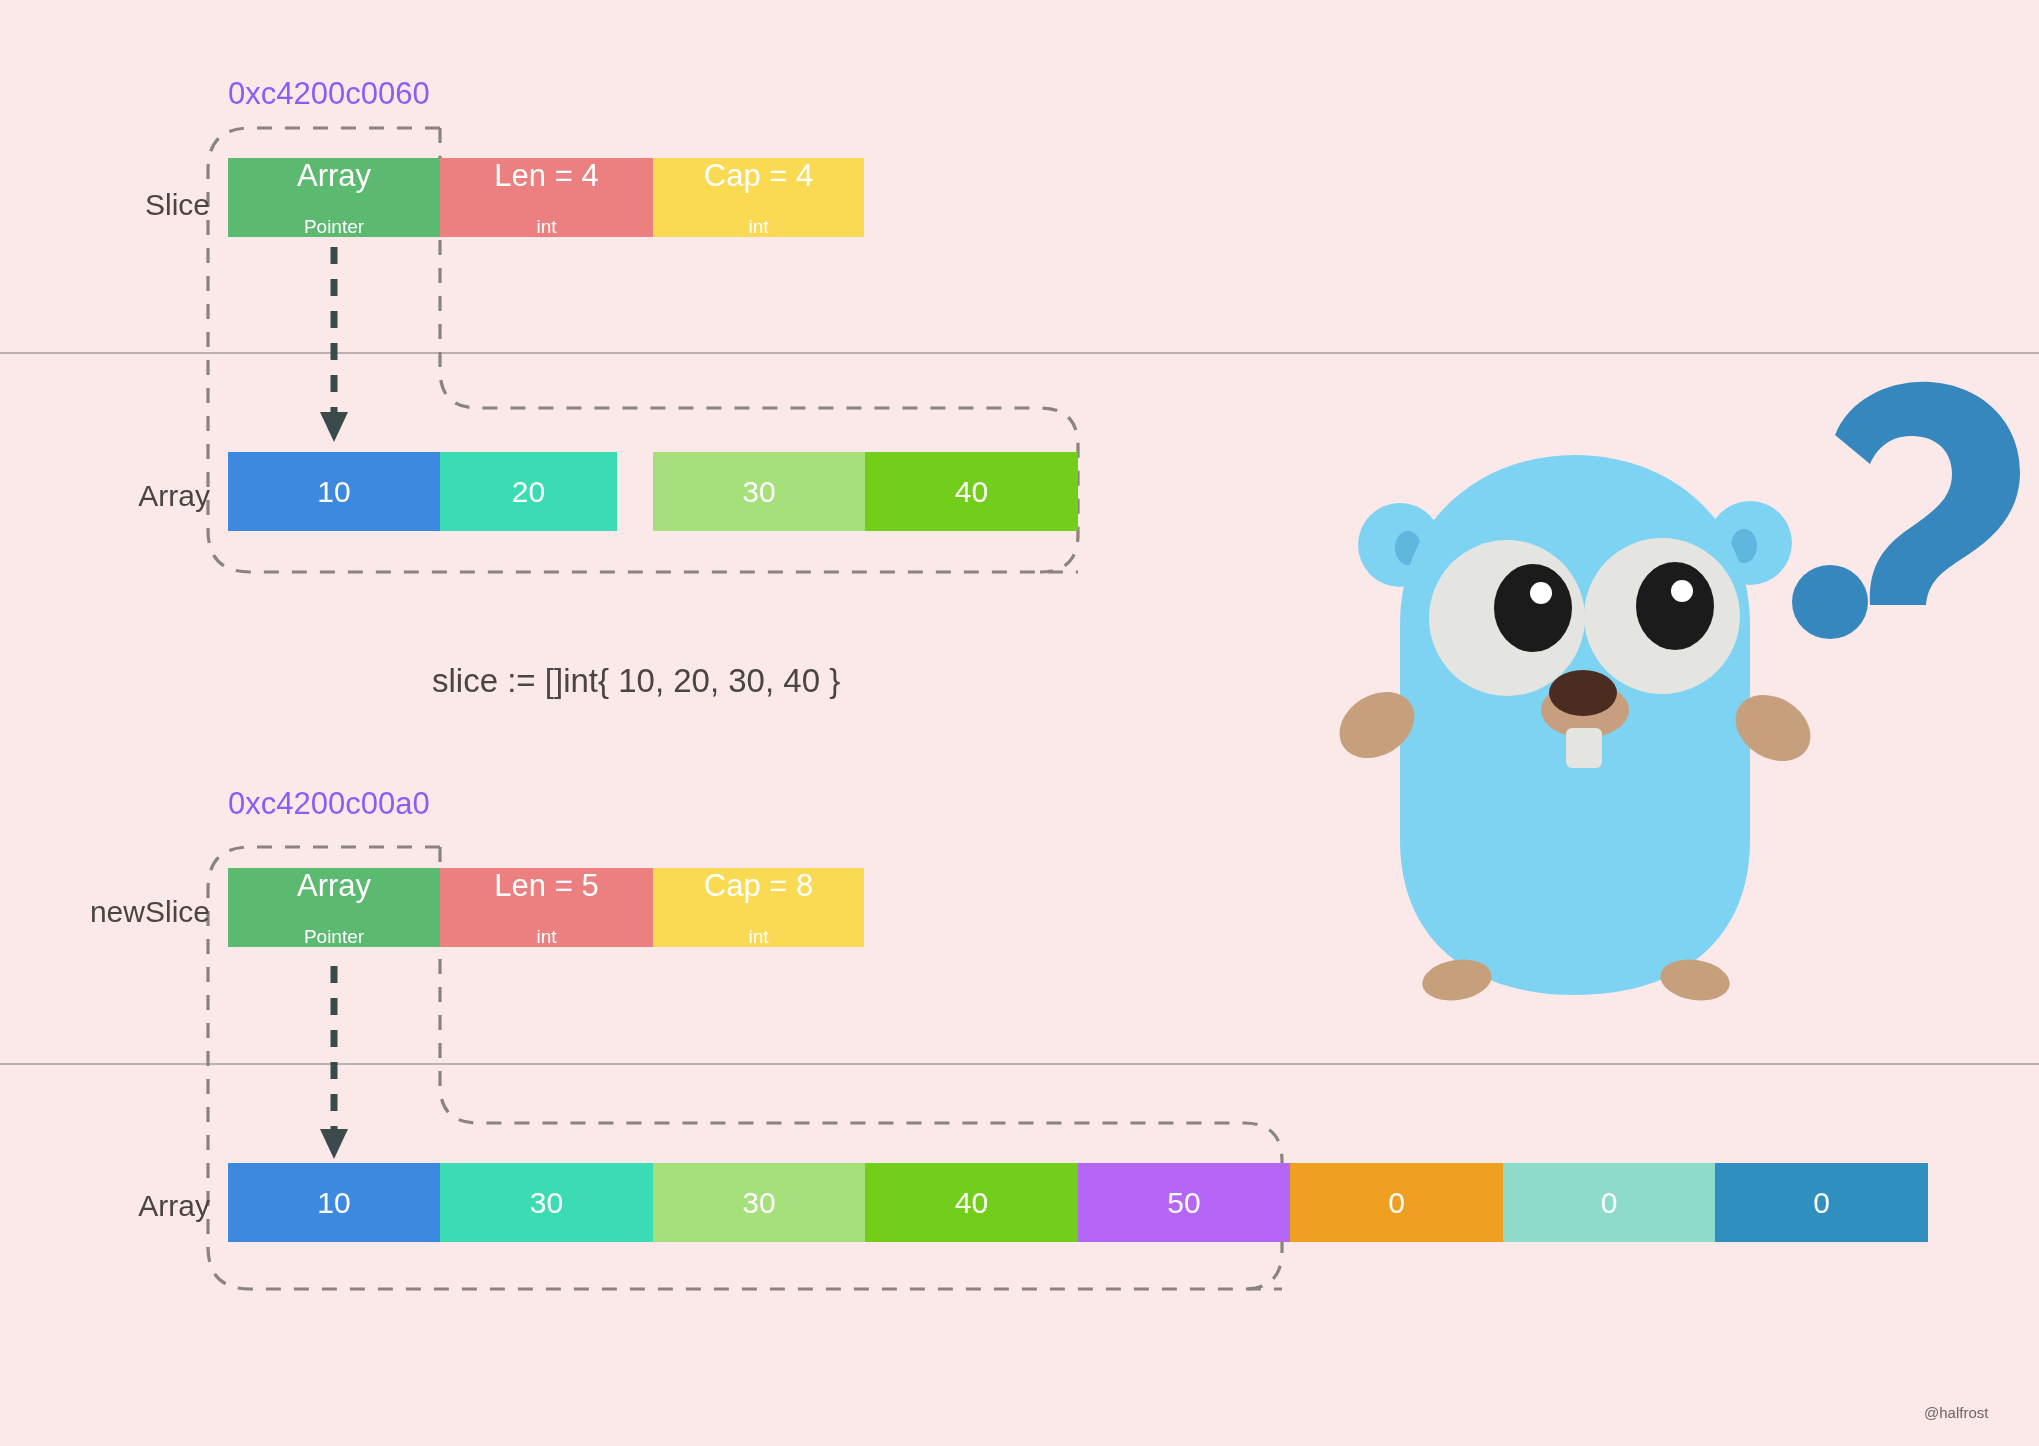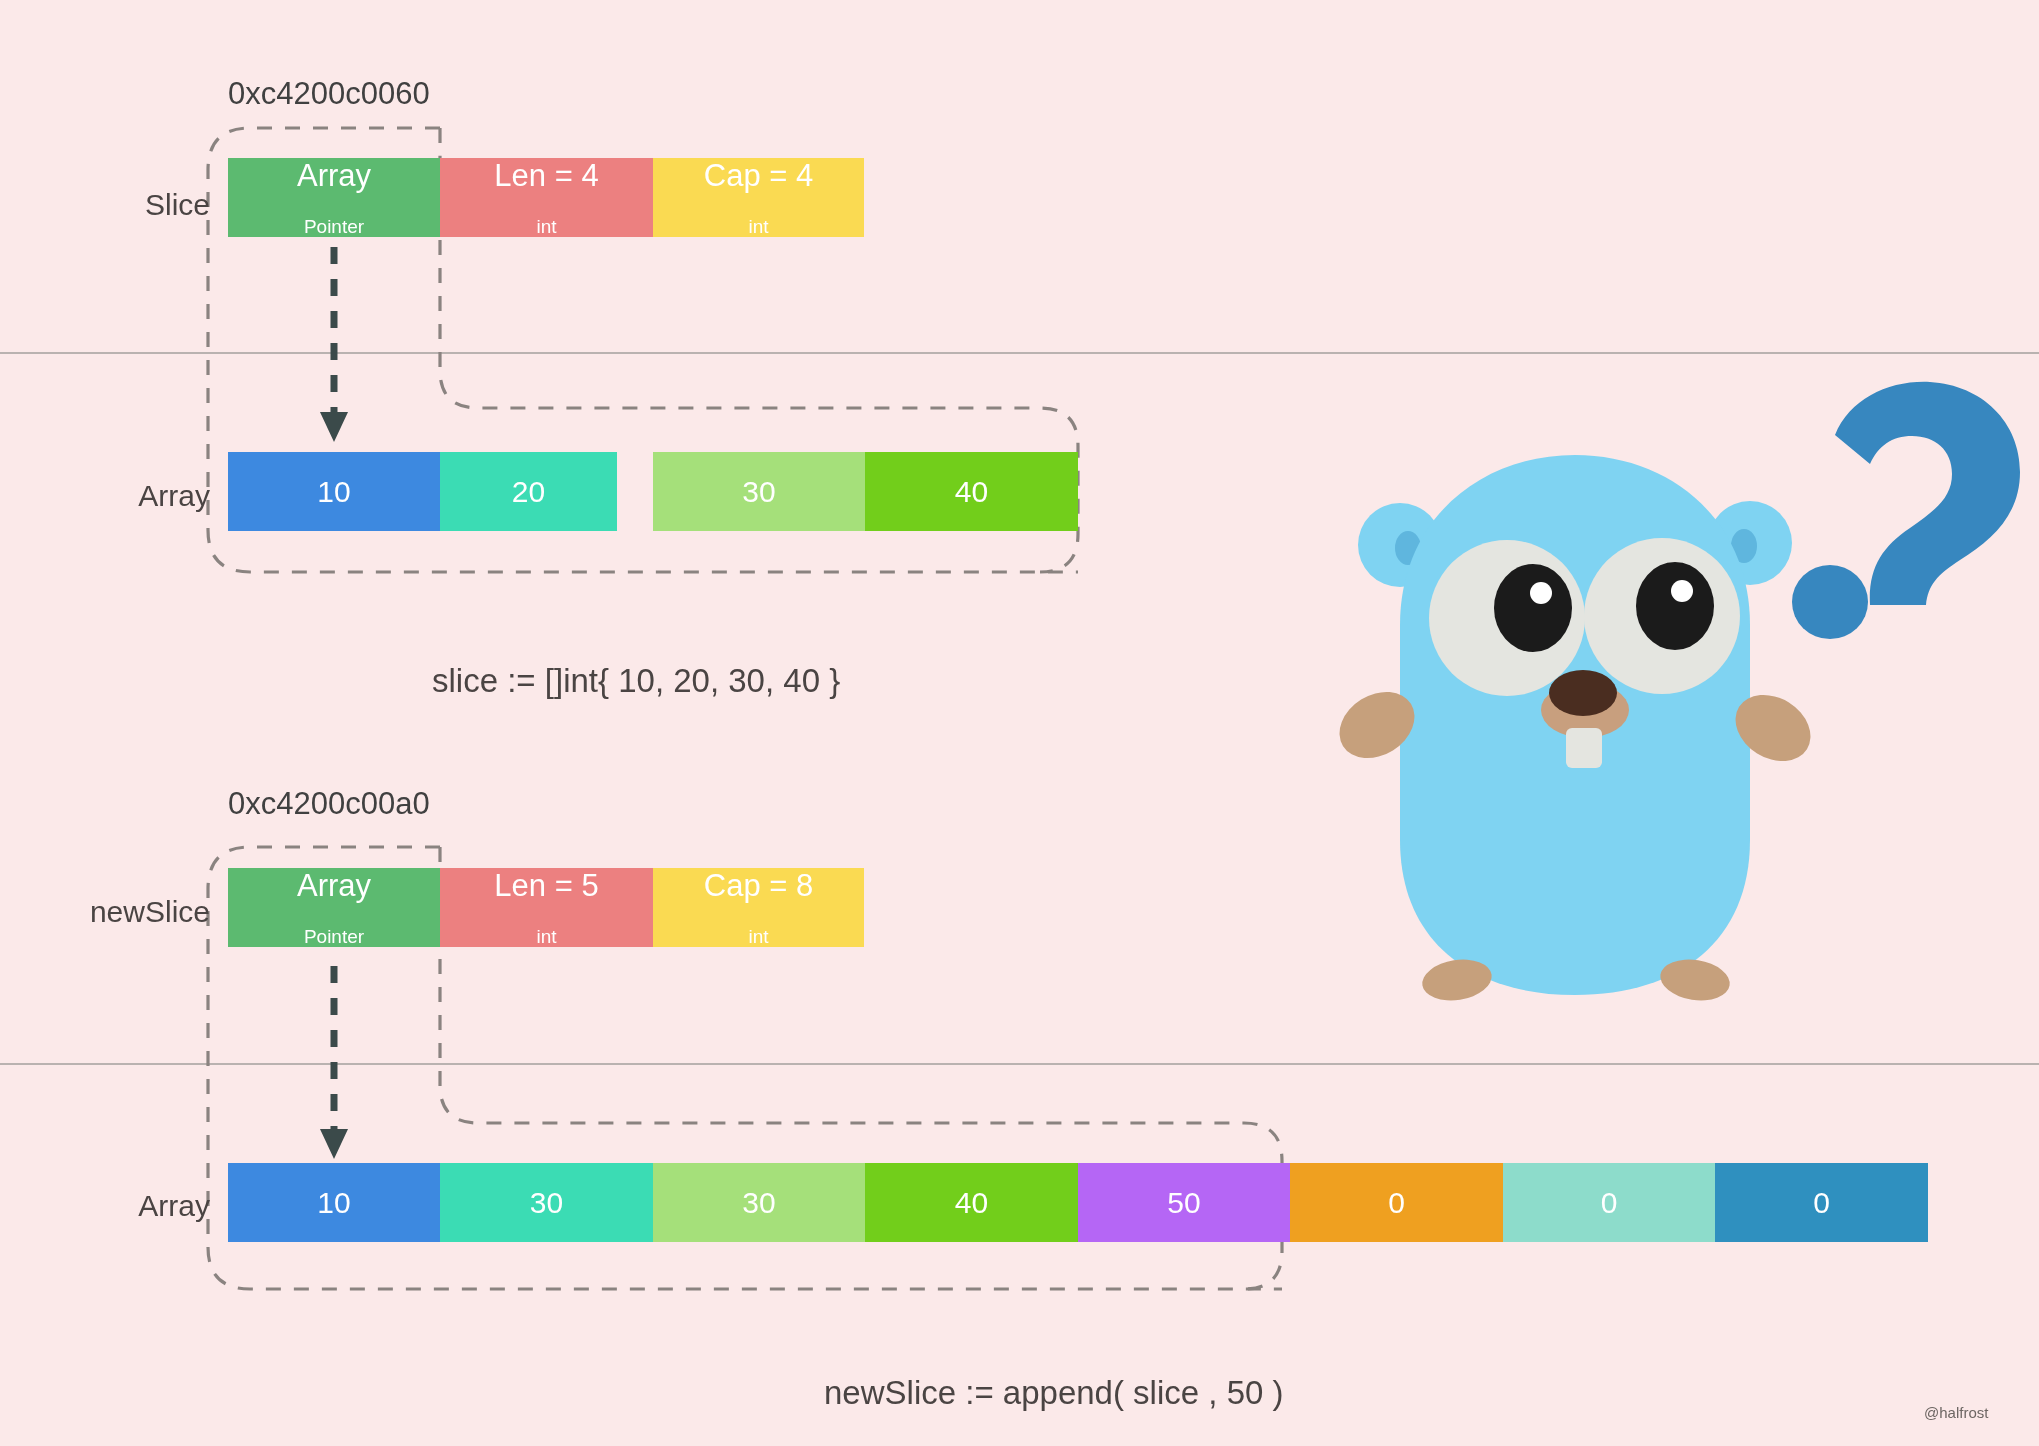--- a/index.html
+++ b/index.html
@@ -13,21 +13,21 @@
 
   
   .hrule{position:absolute;left:0;width:2039px;height:2px;background:#b9b2b0;}
 
   
   .side-label{
     position:absolute;color:#4a4443;font-size:30px;
     white-space:nowrap;text-align:right;
   }
   .addr{
-    position:absolute;color:#404040;font-size:31px;white-space:nowrap;
+    position:absolute;color:#8b5cf6;font-size:31px;white-space:nowrap;
   }
   .caption{
     position:absolute;color:#4a4443;font-size:33px;white-space:nowrap;
   }
   .watermark{
     position:absolute;color:#6d6663;font-size:15px;white-space:nowrap;
   }
 
   
   .hdrbox{
@@ -145,21 +145,20 @@
 
   <div class="cell" style="left:228px;top:1163px;width:212px;background:#3d89e0;">10</div>
   <div class="cell" style="left:440px;top:1163px;width:213px;background:#3bdcb4;">30</div>
   <div class="cell" style="left:653px;top:1163px;width:212px;background:#a5e07a;">30</div>
   <div class="cell" style="left:865px;top:1163px;width:213px;background:#72ce1b;">40</div>
   <div class="cell" style="left:1078px;top:1163px;width:212px;background:#b566f5;">50</div>
   <div class="cell" style="left:1290px;top:1163px;width:213px;background:#efa020;">0</div>
   <div class="cell" style="left:1503px;top:1163px;width:212px;background:#8ddccb;">0</div>
   <div class="cell" style="left:1715px;top:1163px;width:213px;background:#2f90bf;">0</div>
 
-  <div class="caption" style="left:824px;top:1374px;">newSlice := append( slice , 50 )</div>
 
   <svg class="gopher" style="left:1330px;top:380px;" width="700" height="630" viewBox="0 0 700 630">
 
     <g>
       <path d="M505 55
                C 520 18 560 0 600 2
                C 652 5 690 42 690 92
                C 690 135 662 160 630 180
                C 607 195 598 205 596 225
                L 540 225

